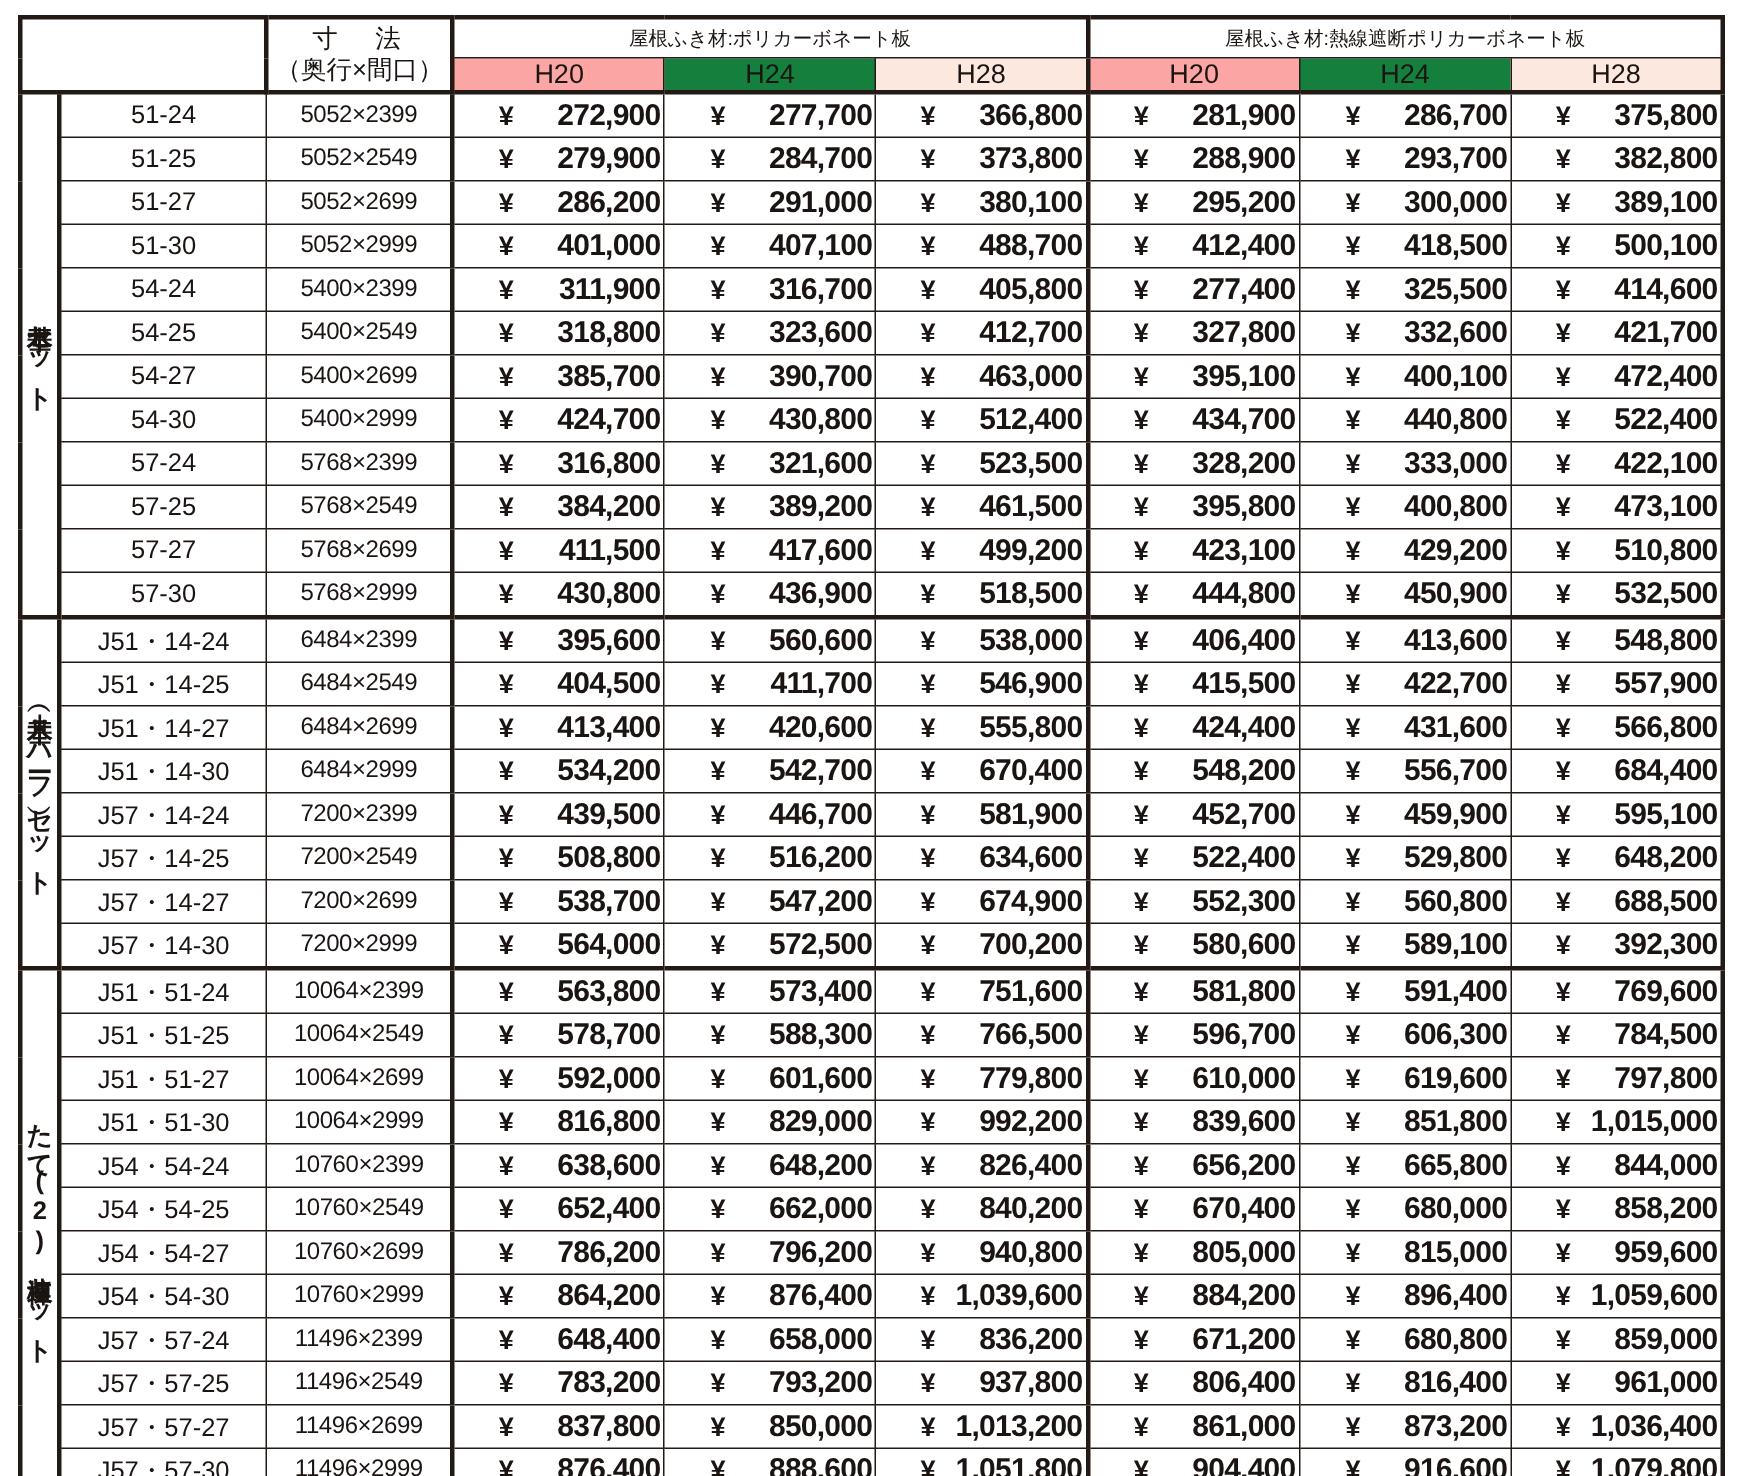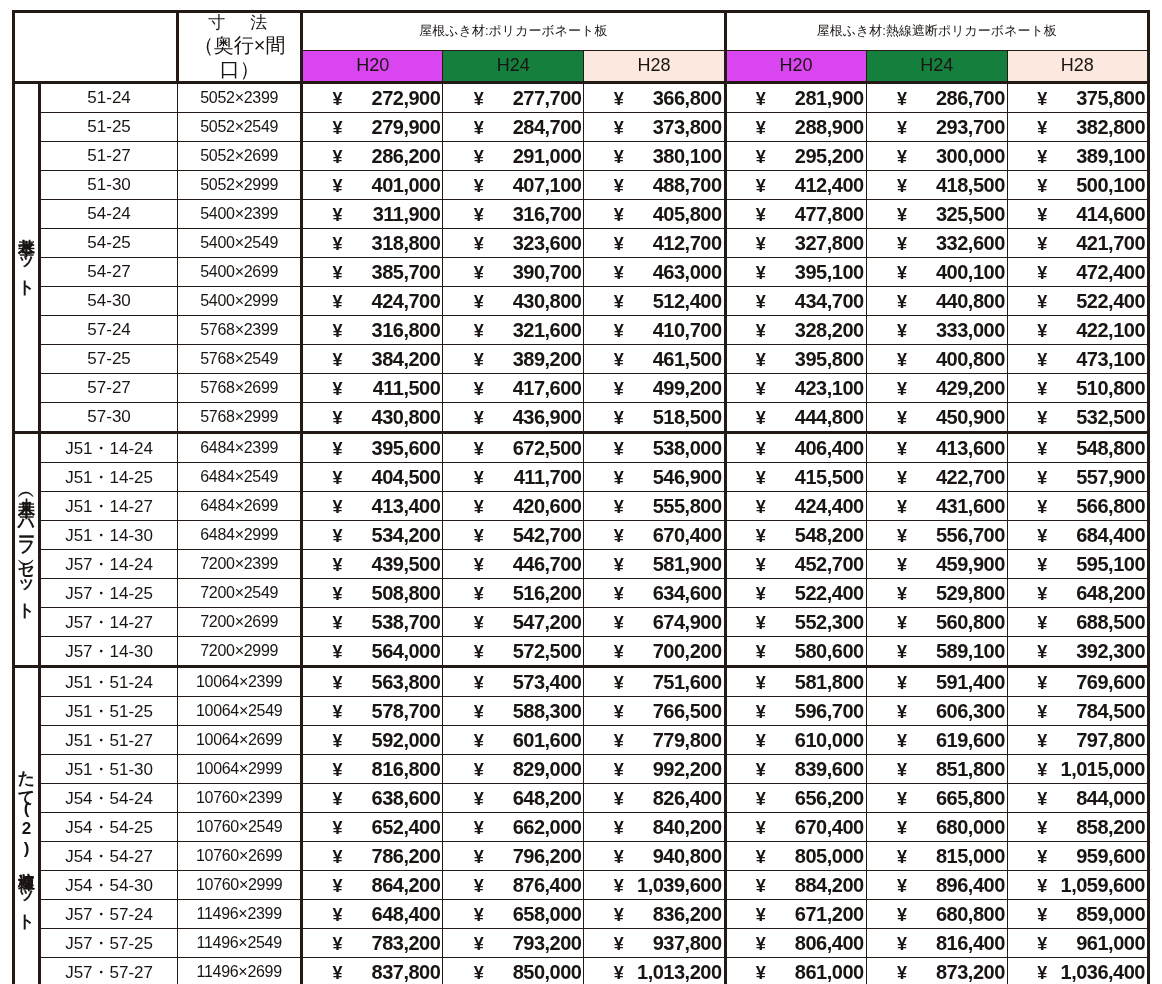--- a/index.html
+++ b/index.html
@@ -66,39 +66,39 @@
   .hd-dim {
     background: #f4efe4;
     font-weight: bold;
     font-size: 17px;
     line-height: 1.2;
     height: 46px;
     border-right: 3px solid #231a16 !important;
     border-bottom: 3px solid #231a16 !important;
   }
   .hd-dim .l1 { display:block; letter-spacing: 4px; }
-  .hd-dim .l2 { display:block; font-size: 20px; }
+  .hd-dim .l2 { display:block; font-size: 17px; }
 
   .hd-section {
     background: #f7f3e8;
     font-weight: bold;
     font-size: 13px;
     height: 25px;
     border-bottom: 1px solid #231a16 !important;
   }
   .hd-section.sec-right { border-left: 3px solid #231a16 !important; }
   .hd-section.sec-left  { border-right: 3px solid #231a16 !important; }
 
   .hd-h {
     font-weight: bold;
     font-size: 18px;
     height: 21px;
     border-bottom: 3px solid #231a16 !important;
   }
-  .hd-h.h20 { background: #d946ef; }
+  .hd-h.h20 { background: #fca5a5; }
   .hd-h.h24 { background: #15803d; }
   .hd-h.h28 { background: #fce8de; }
   .hd-h.endsec { border-right: 3px solid #231a16 !important; }
   .hd-h.startsec { border-left: 3px solid #231a16 !important; }
 
   
   td.groupcell {
     border-right: 3px solid #231a16 !important;
     background: #ffffff;
     font-size: 17px;
@@ -378,21 +378,21 @@
           </td>
           <td class="pricecell endsec">
             <div class="money">
               <span class="yen">¥</span>
               <span class="amt">405,800</span>
             </div>
           </td>
           <td class="pricecell">
             <div class="money">
               <span class="yen">¥</span>
-              <span class="amt">477,800</span>
+              <span class="amt">277,400</span>
             </div>
           </td>
           <td class="pricecell">
             <div class="money">
               <span class="yen">¥</span>
               <span class="amt">325,500</span>
             </div>
           </td>
           <td class="pricecell">
             <div class="money">
@@ -532,21 +532,21 @@
           </td>
           <td class="pricecell">
             <div class="money">
               <span class="yen">¥</span>
               <span class="amt">321,600</span>
             </div>
           </td>
           <td class="pricecell endsec">
             <div class="money">
               <span class="yen">¥</span>
-              <span class="amt">410,700</span>
+              <span class="amt">523,500</span>
             </div>
           </td>
           <td class="pricecell">
             <div class="money">
               <span class="yen">¥</span>
               <span class="amt">328,200</span>
             </div>
           </td>
           <td class="pricecell">
             <div class="money">
@@ -687,21 +687,21 @@
           <td class="dimcell">6484×2399</td>
           <td class="pricecell">
             <div class="money">
               <span class="yen">¥</span>
               <span class="amt">395,600</span>
             </div>
           </td>
           <td class="pricecell">
             <div class="money">
               <span class="yen">¥</span>
-              <span class="amt">672,500</span>
+              <span class="amt">560,600</span>
             </div>
           </td>
           <td class="pricecell endsec">
             <div class="money">
               <span class="yen">¥</span>
               <span class="amt">538,000</span>
             </div>
           </td>
           <td class="pricecell">
             <div class="money">

